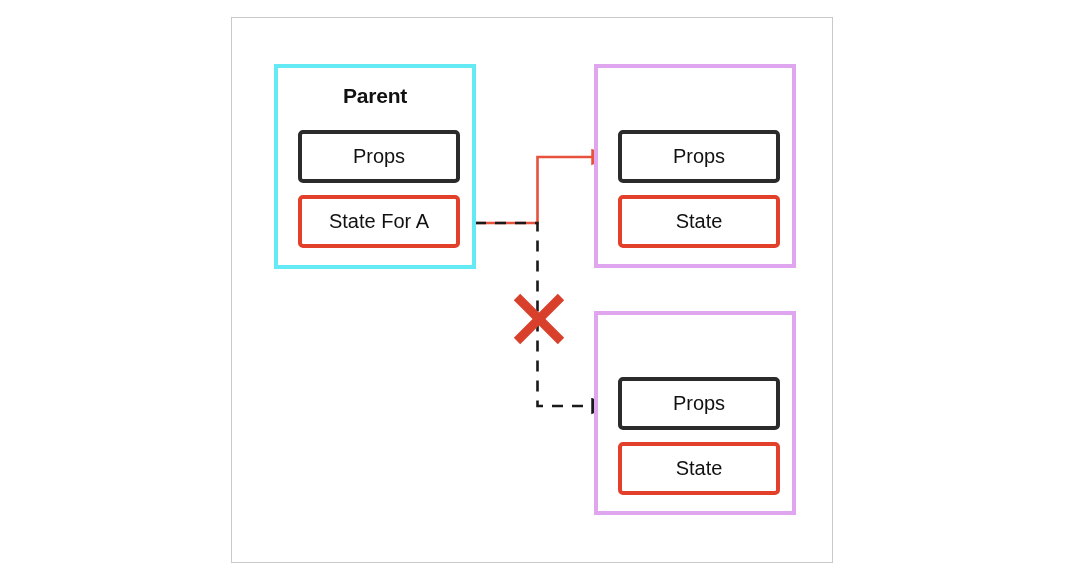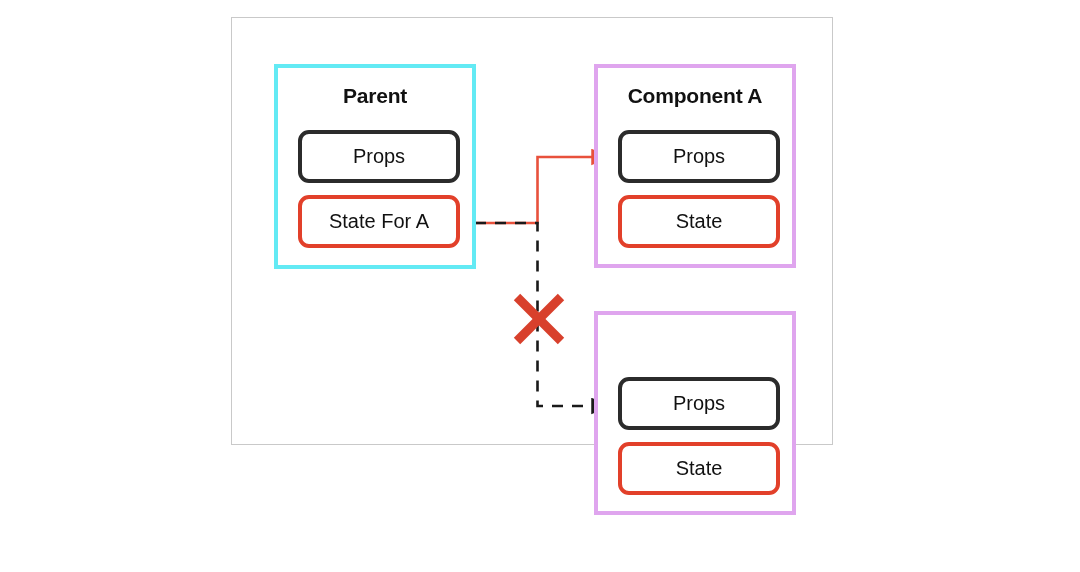--- a/index.html
+++ b/index.html
@@ -21,21 +21,21 @@
     height: 572px;
     background: #ffffff;
   }
 
   
   #diagram-frame {
     position: absolute;
     left: 231px;
     top: 17px;
     width: 602px;
-    height: 428px;
+    height: 546px;
     border: 1px solid #c9c9c9;
     background: #ffffff;
     box-sizing: border-box;
   }
 
   
   .group-box {
     position: absolute;
     box-sizing: border-box;
     background: #ffffff;
@@ -77,21 +77,21 @@
   #group-component-a .group-title { top: 16px; }
   #group-component-b .group-title { top: 16px; }
 
   
   .pill {
     position: absolute;
     box-sizing: border-box;
     display: flex;
     align-items: center;
     justify-content: center;
-    border-radius: 11px;
+    border-radius: 5px;
     background: #ffffff;
     font-size: 20px;
     color: #111111;
     white-space: nowrap;
   }
   .pill.props-pill {
     border: 4px solid #2b2b2b;
   }
   .pill.state-pill {
     border: 4px solid #e2402a;
@@ -150,21 +150,20 @@
       <div class="group-title">Parent</div>
       <div class="pill props-pill" id="parent-props">
         <span>Props</span>
       </div>
       <div class="pill state-pill" id="parent-state">
         <span>State For A</span>
       </div>
     </div>
 
     <div class="group-box" id="group-component-a" style="left:362px; top:46px;">
-      <div class="group-title">Component A</div>
       <div class="pill props-pill" id="compa-props">
         <span>Props</span>
       </div>
       <div class="pill state-pill" id="compa-state">
         <span>State</span>
       </div>
     </div>
 
     <div class="group-box" id="group-component-b" style="left:362px; top:293px;">
       <div class="pill props-pill" id="compb-props">

